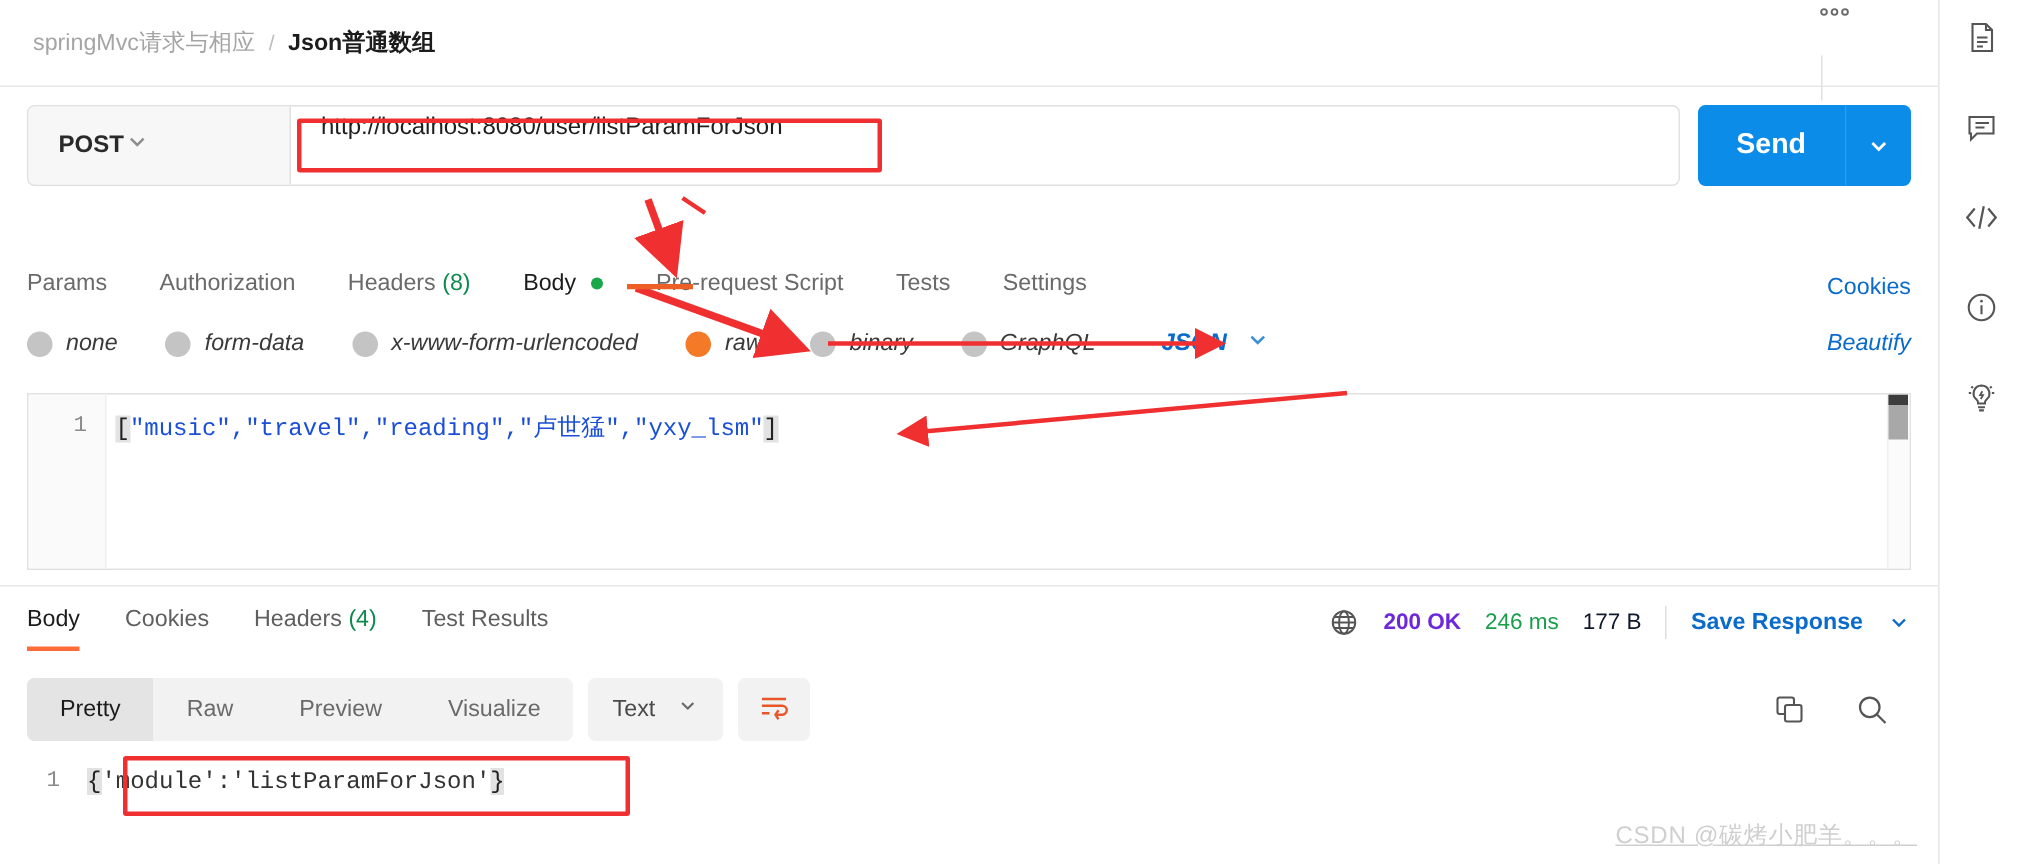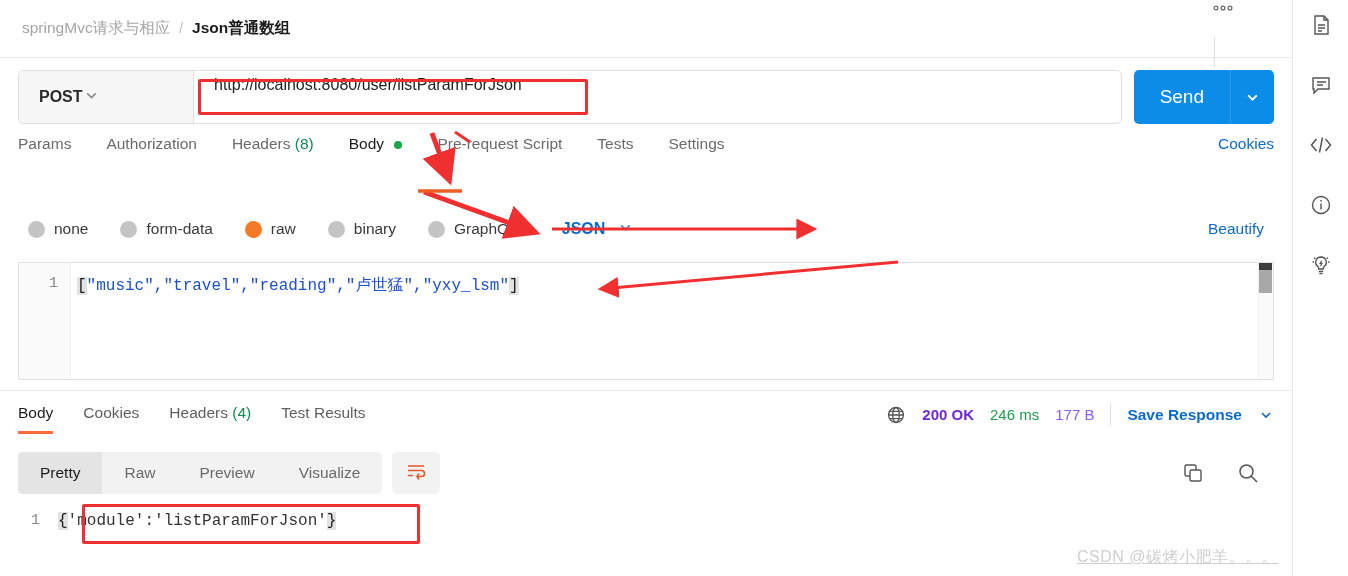--- a/index.html
+++ b/index.html
@@ -149,43 +149,43 @@
     border: 3px solid #f03030;
     border-radius: 2px;
     pointer-events: none;
   }
 
   .send-group { display: flex; align-items: stretch; height: 54px; }
   .send-btn {
     background: #0c8ce9;
     color: #fff;
     font-size: 19px;
-    font-weight: 400;
+    font-weight: 700;
     border-radius: 5px 0 0 5px;
     padding: 0 26px;
     display: flex; align-items: center;
     cursor: pointer;
   }
   .send-caret {
     background: #0c8ce9;
     border-left: 1px solid #2d9bed;
     border-radius: 0 5px 5px 0;
     width: 44px;
     display: flex; align-items: center; justify-content: center;
     color: #fff;
     cursor: pointer;
   }
 
   
   .req-tabs {
     position: absolute;
-    left: 0; top: 135px;
+    left: 0; top: 169px;
     width: 1292px; height: 46px;
     display: flex;
-    align-items: flex-start;
+    align-items: center;
     padding: 0 18px;
   }
   .tab {
     font-size: 15.5px;
     color: #6a6a6a;
     padding: 0 0 6px 0;
     margin-right: 35px;
     position: relative;
     cursor: pointer;
     white-space: nowrap;
@@ -207,21 +207,22 @@
     cursor: pointer;
   }
 
   
   .body-type-row {
     position: absolute;
     left: 0; top: 206px;
     width: 1292px; height: 46px;
     display: flex;
     align-items: center;
-    padding: 0 28px;
+    padding: 0 18px;
+    font-style: italic;
   }
   .radio-opt {
     display: flex; align-items: center;
     gap: 9px;
     margin-right: 32px;
     font-size: 15.5px;
     color: #3a3a3a;
     cursor: pointer;
     white-space: nowrap;
   }
@@ -326,21 +327,21 @@
   }
   .status-group {
     margin-left: auto;
     display: flex;
     align-items: center;
     gap: 16px;
   }
   .globe-icon { color: #555; display: flex; }
   .status-ok { font-size: 15px; color: #6d28d9; font-weight: 600; }
   .status-time { font-size: 15px; color: #1a9e4b; }
-  .status-size { font-size: 15px; color: #8b5cf6; }
+  .status-size { font-size: 15px; color: #0f172a; }
   .status-divider { width: 1px; height: 22px; background: #dedede; }
   .save-resp {
     font-size: 15.5px;
     color: #0b6bcb;
     font-weight: 600;
     cursor: pointer;
   }
   .save-resp-caret { color: #0b6bcb; display: flex; }
 
   
@@ -566,20 +567,24 @@
 
   <div class="body-type-row">
     <div class="radio-opt">
       <span class="radio-dot"></span>
       <span>none</span>
     </div>
     <div class="radio-opt">
       <span class="radio-dot"></span>
       <span>form-data</span>
     </div>
+    <div class="radio-opt">
+      <span class="radio-dot"></span>
+      <span>x-www-form-urlencoded</span>
+    </div>
     <div class="radio-opt selected">
       <span class="radio-dot"></span>
       <span>raw</span>
     </div>
     <div class="radio-opt">
       <span class="radio-dot"></span>
       <span>binary</span>
     </div>
     <div class="radio-opt">
       <span class="radio-dot"></span>
@@ -637,20 +642,28 @@
   </div>
 
   <div class="resp-toolbar">
     <div class="seg-group">
       <div class="seg active">Pretty</div>
       <div class="seg">Raw</div>
       <div class="seg">Preview</div>
       <div class="seg">Visualize</div>
     </div>
 
+    <div class="text-select">
+      <span>Text</span>
+      <span>
+        <svg width="15" height="15" viewBox="0 0 16 16" fill="none" stroke="#6a6a6a" stroke-width="1.5">
+          <path d="M4 6l4 4 4-4"></path>
+        </svg>
+      </span>
+    </div>
 
     <div class="wrap-btn">
       <span>
         <svg width="22" height="20" viewBox="0 0 22 20" fill="none" stroke="currentColor" stroke-width="1.6">
           <path d="M3 5h16M3 9.5h13.5a3 3 0 010 6H12M3 14.5h5"></path>
           <path d="M14 12.5l-2 3 2 3"></path>
         </svg>
       </span>
     </div>
 

